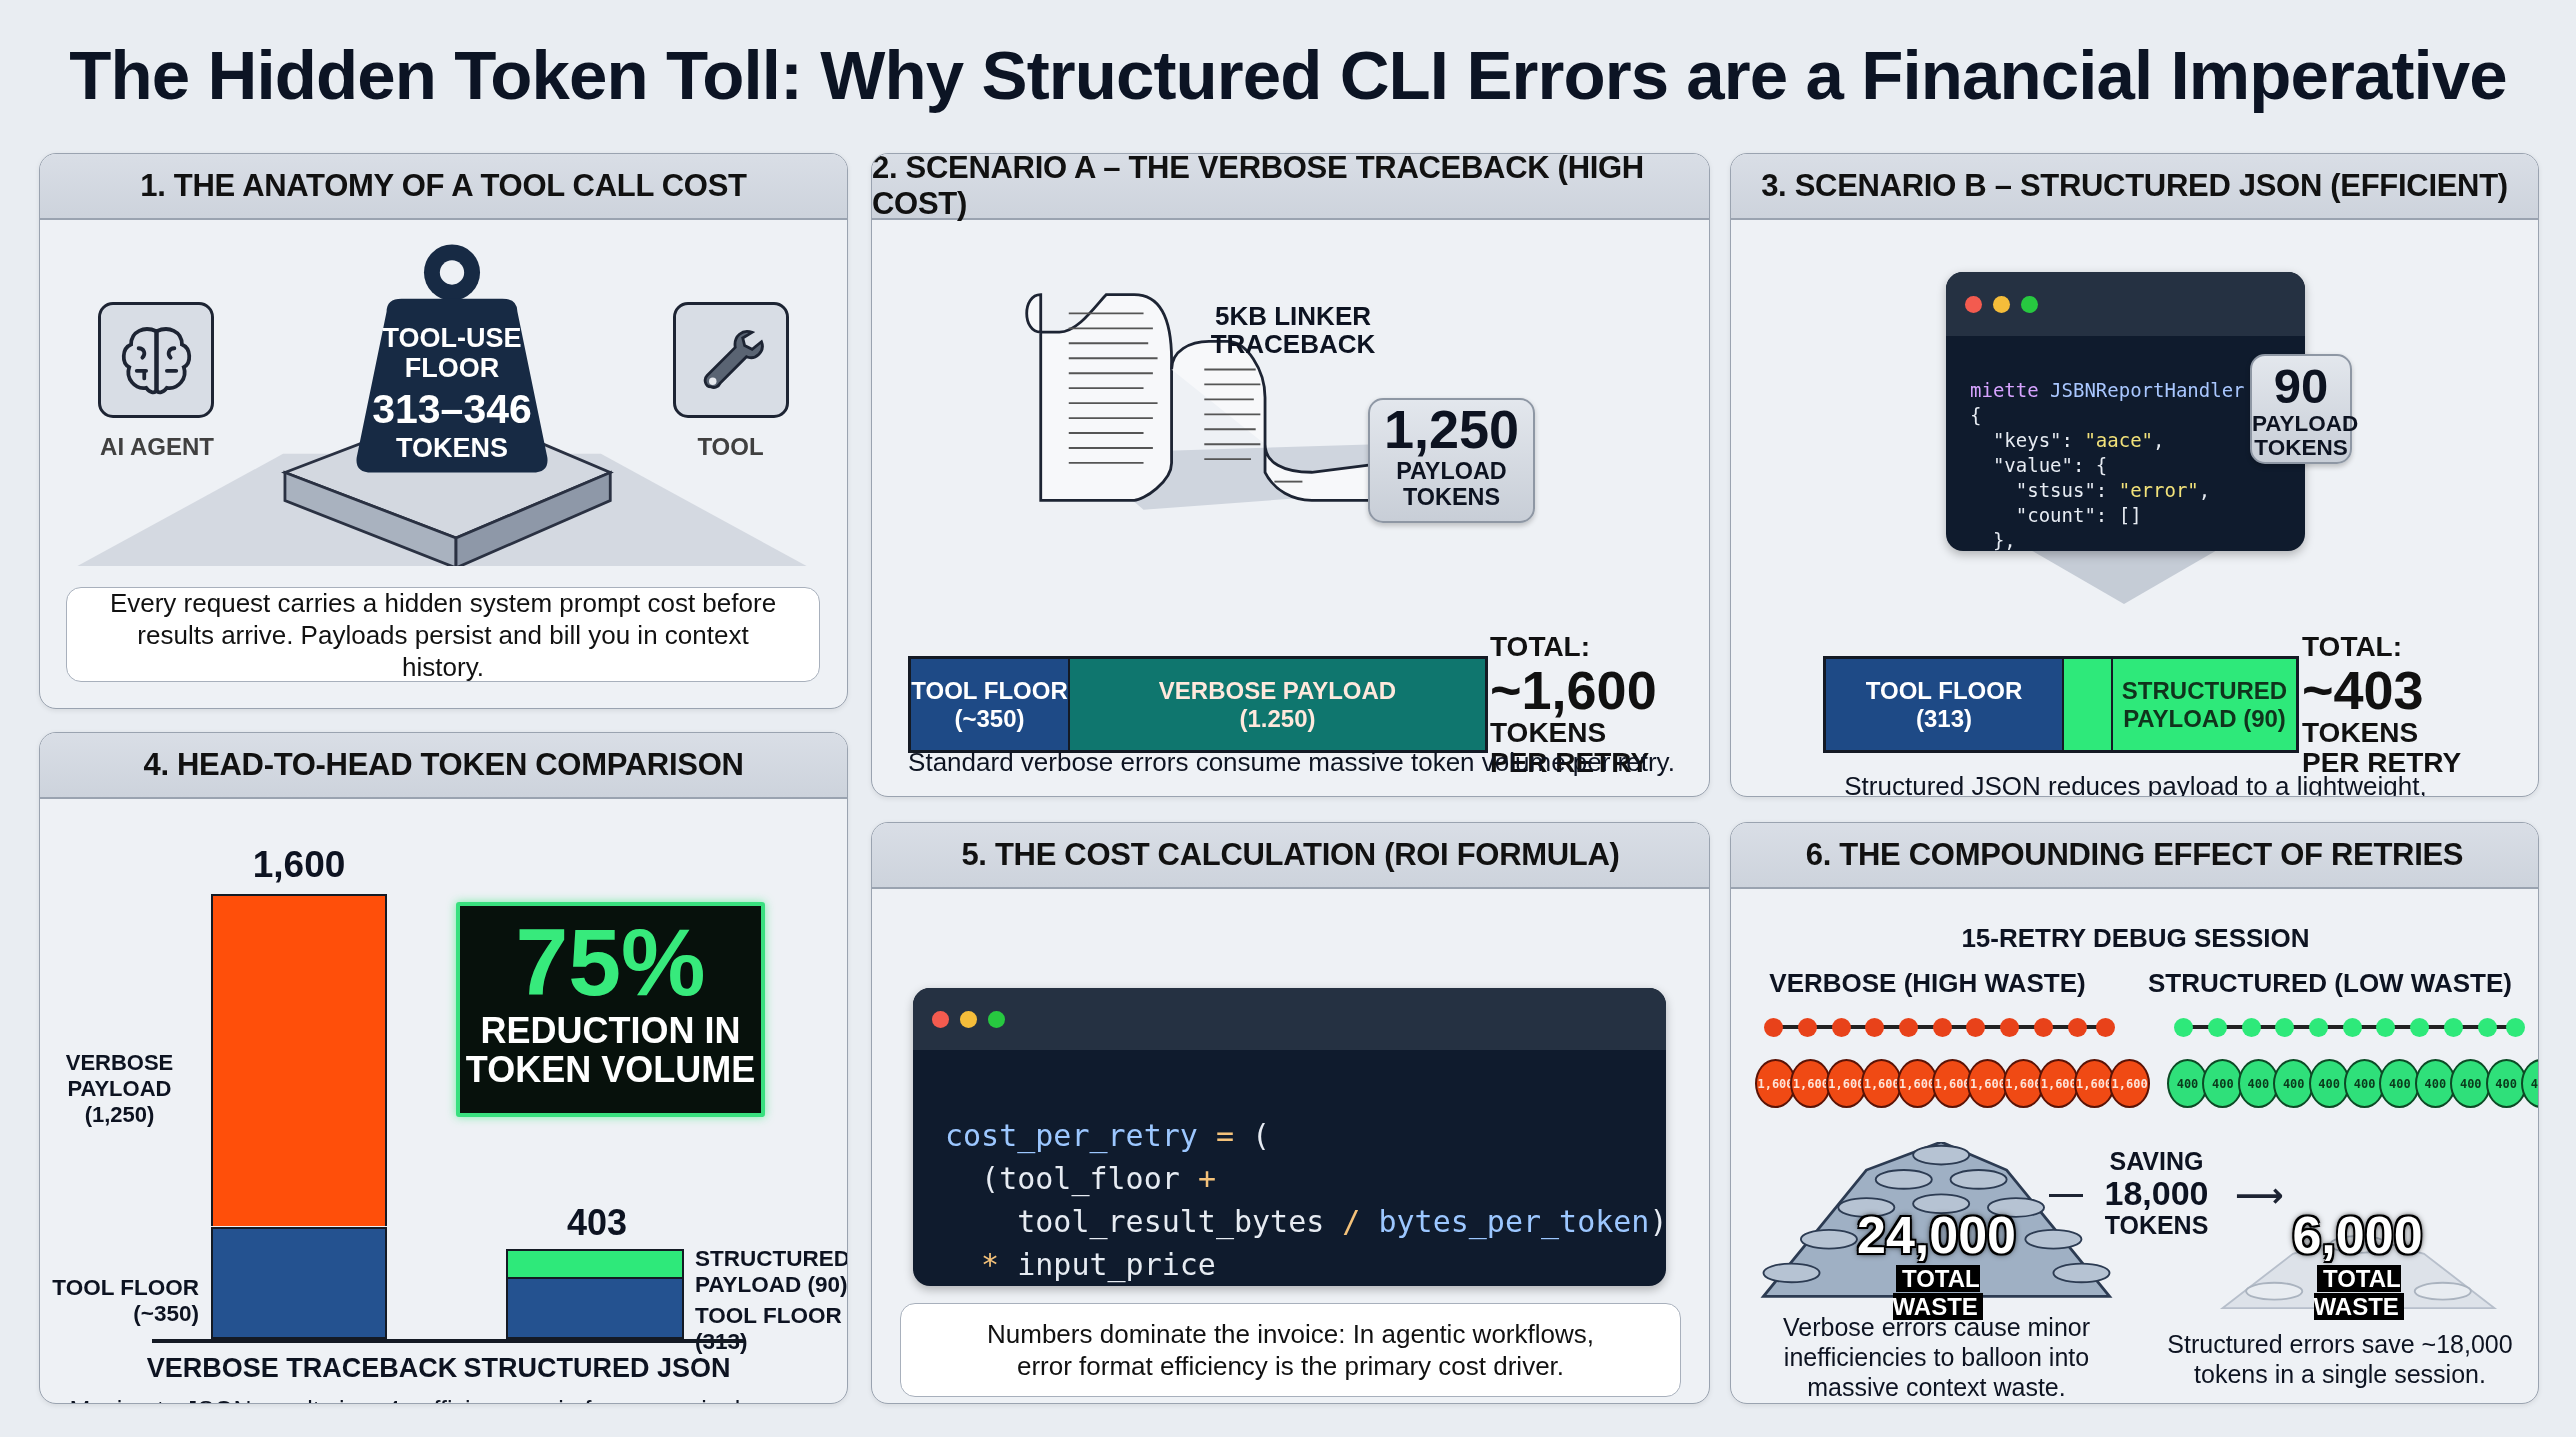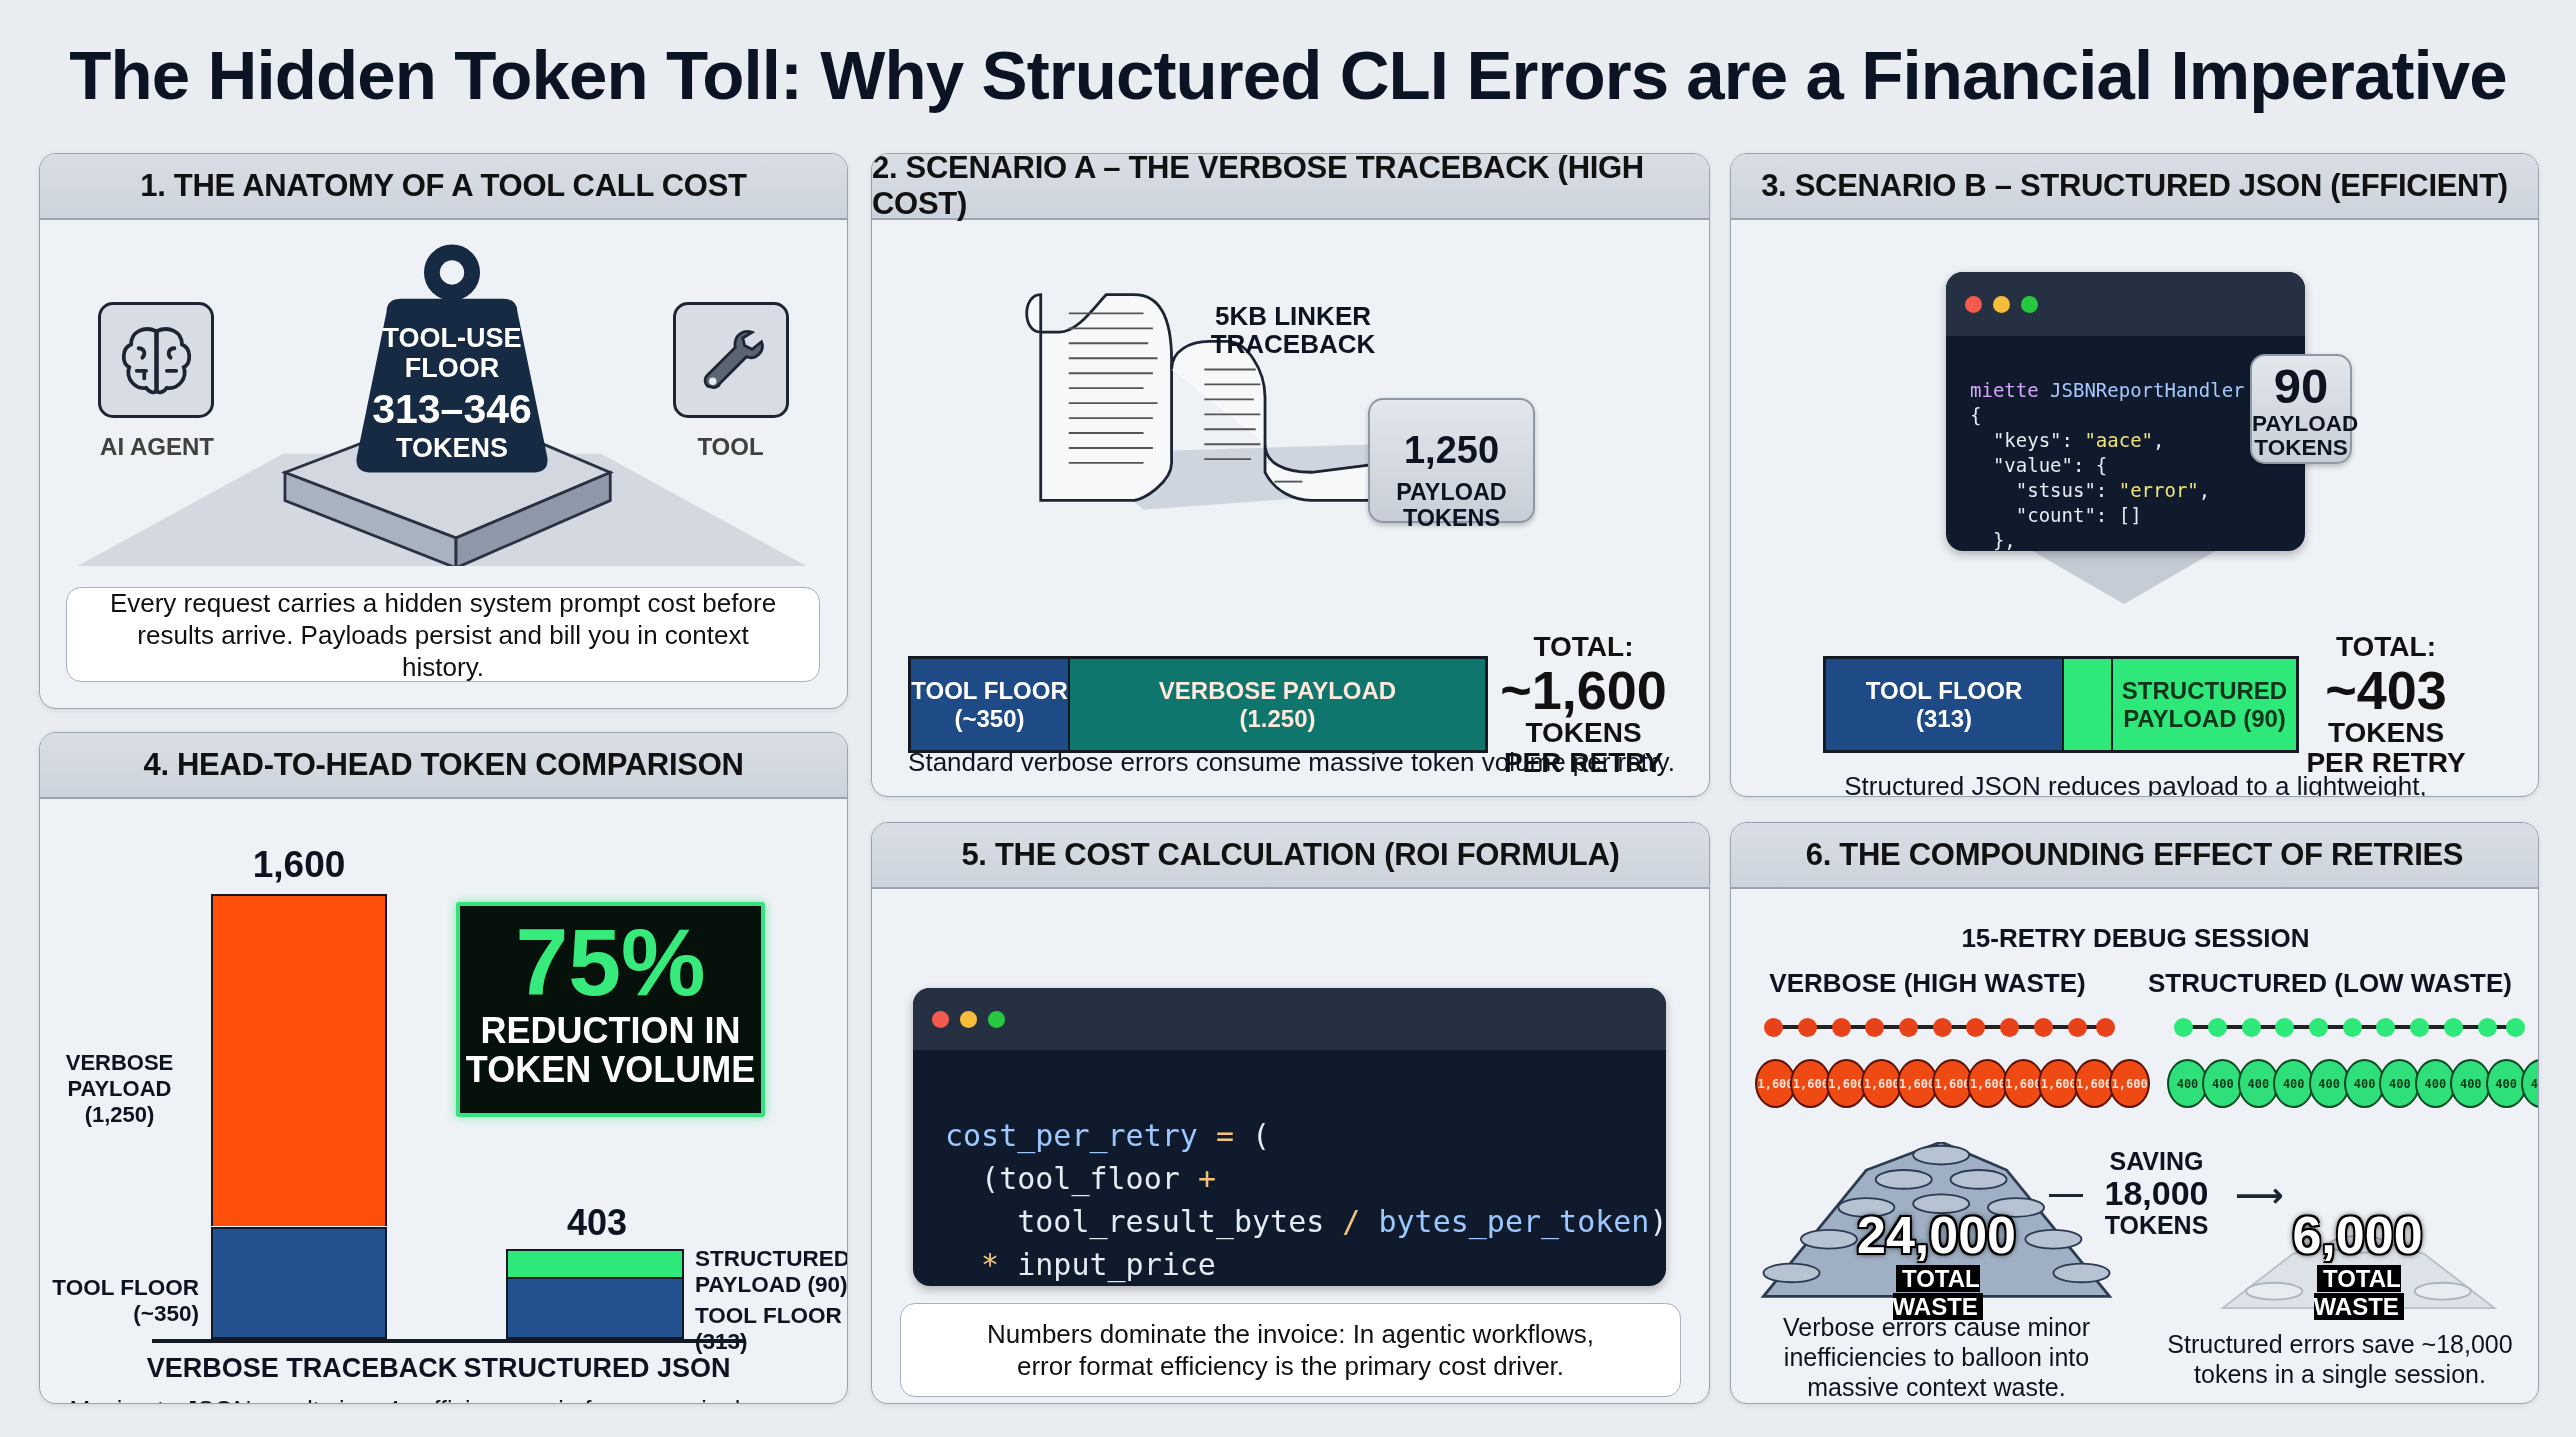--- a/index.html
+++ b/index.html
@@ -15,21 +15,21 @@
 .note{position:absolute;background:#fff;border:1.9px solid #a8b0bc;border-radius:15px;display:flex;align-items:center;justify-content:center;text-align:center;font-size:26px;line-height:32px;color:#111}
 .iconbox{position:absolute;width:116px;height:116px;border:3.7px solid #1d2433;border-radius:15px;background:#d8dde5;display:flex;align-items:center;justify-content:center}
 .lbl{font-size:24px;font-weight:700;color:#404040}
 .term{position:absolute;background:#0f1b2d;border-radius:17px;overflow:hidden;box-shadow:0 3.7px 9.4px rgba(0,0,0,.25)}
 .term .bar{height:64px;background:#253142;display:flex;align-items:center;padding-left:19px;gap:11.2px}
 .dot{width:17px;height:17px;border-radius:50%}
 .code{font-family:"DejaVu Sans Mono","Liberation Mono",monospace;white-space:pre;color:#e6ebf2}
 .badge{position:absolute;background:linear-gradient(#e3e7ed,#c8ced7);border:2.8px solid #8e97a4;border-radius:15px;text-align:center;box-shadow:0 2.8px 5.6px rgba(0,0,0,.2)}
 .stack{position:absolute;display:flex;border:3.7px solid #141a24}
 .seg{display:flex;flex-direction:column;align-items:center;justify-content:center;color:#fff;font-weight:700;font-size:24px;line-height:28px;text-align:center}
-.total{position:absolute;text-align:center;font-weight:700;color:#111}
+.total{position:absolute;font-weight:700;color:#111}
 .coinrow{position:absolute;display:flex}
 .coin{width:41px;height:49px;border-radius:50%;margin-right:-5.6px;display:flex;align-items:center;justify-content:center;font-family:"DejaVu Sans Mono",monospace;font-size:12px;font-weight:700}
 .coin.r{background:#f04a14;border:2.8px solid #5a1306;color:#fde3d7}
 .coin.g{background:#2fe07a;border:2.8px solid #0c4a25;color:#0b3a1c}
 .tl{position:absolute;height:3.7px;background:#222}
 .tdot{position:absolute;width:19px;height:19px;border-radius:50%;top:-7.5px}
 </style>
 </head>
 <body>
 
@@ -102,21 +102,21 @@
           <line x1="215" y1="164" x2="270" y2="164"></line>
           <line x1="215" y1="180" x2="275" y2="180"></line>
         <line x1="215" y1="196" x2="265" y2="196"></line>
           <line x1="290" y1="220" x2="320" y2="220"></line>
       </g>
     </svg>
     <div class="abs c b" style="left:318px;top:82px;width:206px;font-size:26px;line-height:28px">5KB LINKER</div>
     <div class="abs c b" style="left:318px;top:110px;width:206px;font-size:26px;line-height:28px">TRACEBACK</div>
 
     <div class="badge" style="left:496px;top:178px;width:167px;height:125px">
-      <div class="b" style="font-size:38px;line-height:58px;margin-top:21px">1,250</div>
+      <div class="b" style="font-size:54px;line-height:58px;margin-top:0">1,250</div>
       <div class="b" style="font-size:23.4px;line-height:26px">PAYLOAD</div>
       <div class="b" style="font-size:23.4px;line-height:26px">TOKENS</div>
     </div>
 
     <div class="stack" style="left:36px;top:436px;width:580px;height:97px">
       <div class="seg" style="width:159px;background:#1e4a86;border-right:2.8px solid #141a24">
         <span>TOOL FLOOR</span>
         <span>(~350)</span>
       </div>
       <div class="seg" style="flex:1;background:#0f766e;color:#ffe8dc">

